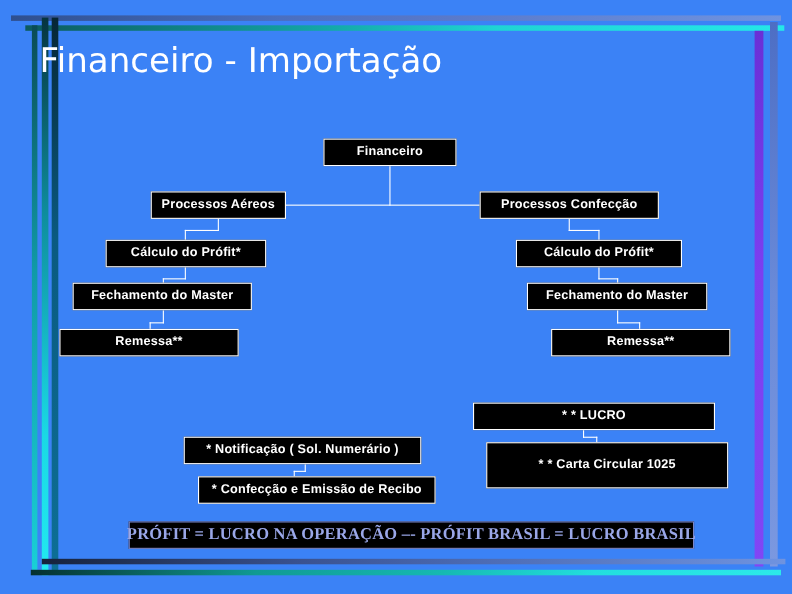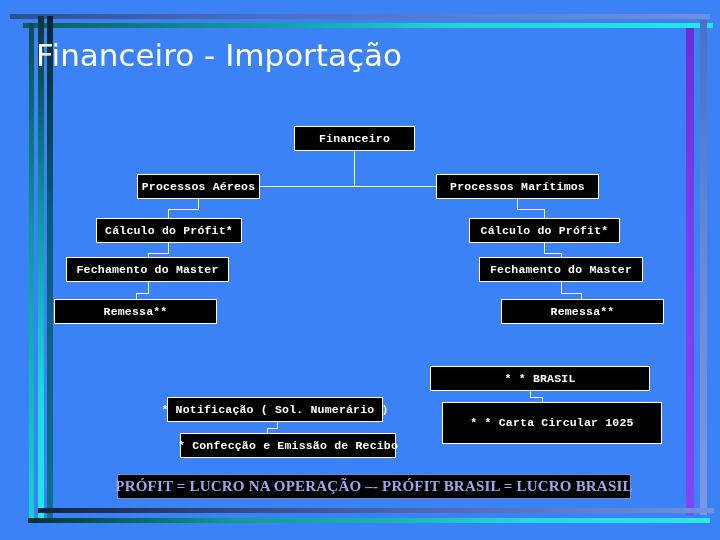--- a/index.html
+++ b/index.html
@@ -78,21 +78,21 @@
     white-space: nowrap;
   }
 
   
   .node {
     position: absolute;
     box-sizing: border-box;
     border: 1px solid #ffffff;
     background: #000000;
     color: #ffffff;
-    font-family: Liberation Mono, monospace;
+    font-family: Liberation Sans, sans-serif;
     font-weight: bold;
     font-size: 11.5px;
     line-height: 1;
     display: flex;
     align-items: center;
     justify-content: center;
     text-align: left;
     white-space: nowrap;
     letter-spacing: 0.2px;
   }
@@ -173,26 +173,26 @@
   <div class="conn" style="left:530px; top:397px; width:13px; height:1px;"></div>
   <div class="conn" style="left:542px; top:397px; width:1px; height:6px;"></div>
 
   <div class="node" style="left:294px; top:126px; width:121px; height:25px;">Financeiro</div>
 
   <div class="node" style="left:137px; top:174px; width:123px; height:25px;">Processos Aéreos</div>
   <div class="node" style="left:96px; top:218px; width:146px; height:25px;">Cálculo do Prófit*</div>
   <div class="node" style="left:66px; top:257px; width:163px; height:25px;">Fechamento do Master</div>
   <div class="node" style="left:54px; top:299px; width:163px; height:25px;">Remessa**</div>
 
-  <div class="node" style="left:436px; top:174px; width:163px; height:25px;">Processos Marítimos</div>
+  <div class="node" style="left:436px; top:174px; width:163px; height:25px;">Processos Confecção</div>
   <div class="node" style="left:469px; top:218px; width:151px; height:25px;">Cálculo do Prófit*</div>
   <div class="node" style="left:479px; top:257px; width:164px; height:25px;">Fechamento do Master</div>
   <div class="node" style="left:501px; top:299px; width:163px; height:25px;">Remessa**</div>
 
-  <div class="node" style="left:430px; top:366px; width:220px; height:25px;">* * BRASIL</div>
+  <div class="node" style="left:430px; top:366px; width:220px; height:25px;">* * LUCRO</div>
   <div class="node" style="left:442px; top:402px; width:220px; height:42px;">* * Carta Circular 1025</div>
 
   <div class="node" style="left:167px; top:397px; width:216px; height:25px;">* Notificação ( Sol. Numerário )</div>
   <div class="node" style="left:180px; top:433px; width:216px; height:25px;">* Confecção e Emissão de Recibo</div>
 
   <div class="footer-node" style="left:117px; top:474px; width:514px; height:25px;">PRÓFIT = LUCRO NA OPERAÇÃO –- PRÓFIT BRASIL = LUCRO BRASIL</div>
 
 </div>
 
 </body></html>

